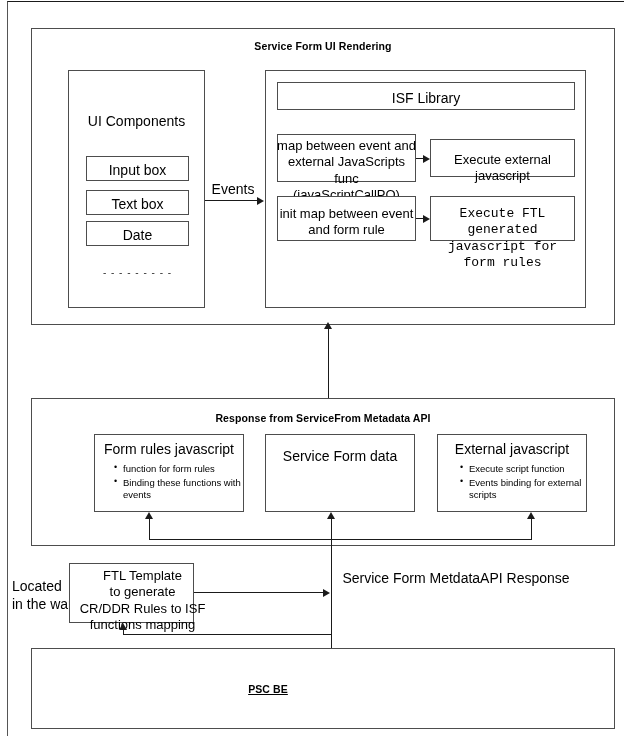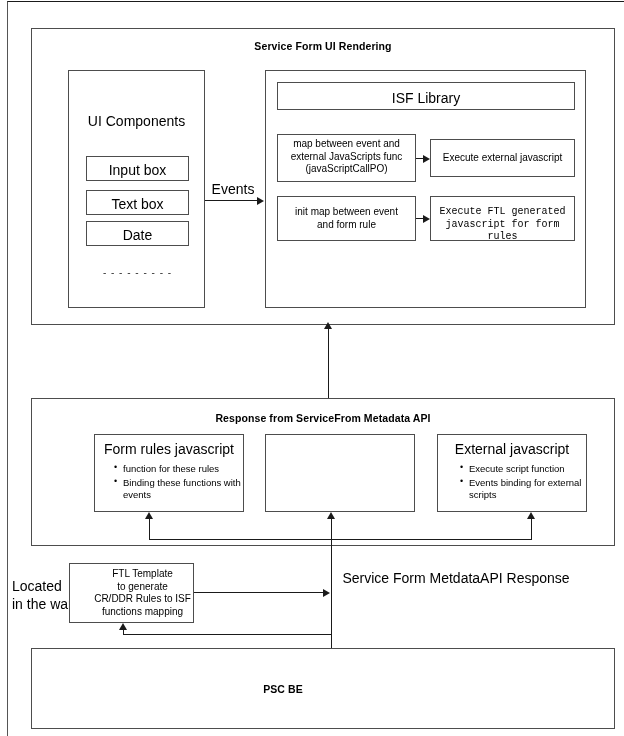--- a/index.html
+++ b/index.html
@@ -44,21 +44,21 @@
   }
   .title{
     font-weight:bold;
     font-size:10.5px;
     letter-spacing:0.1px;
   }
   .lbl{
     font-size:14px;
   }
   .lbl-sm{
-    font-size:10px;
+    font-size:13px;
   }
   .left{text-align:left;}
   
   ul.bul{
     margin:0;
     padding:0 0 0 14px;
     list-style:none;
     font-size:9.5px;
     line-height:1.32;
     text-align:left;
@@ -163,25 +163,26 @@
   <div class="ln lnv" style="left:328px;top:326px;height:72px;"></div>
   <div class="arrow arr-up" style="left:324px;top:322px;"></div>
 
   <div class="box panel" style="left:31px;top:398px;width:584px;height:148px;"></div>
 
   <div class="t title" style="left:31px;top:412px;width:584px;">Response from ServiceFrom Metadata API</div>
 
   <div class="box" style="left:94px;top:434px;width:150px;height:78px;"></div>
   <div class="t lbl" style="left:94px;top:441px;width:150px;">Form rules javascript</div>
   <ul class="bul" style="position:absolute;left:100px;top:463px;width:142px;">
-    <li>function for these rules</li>
+    <li>function for form rules</li>
     <li>Binding these functions with events</li>
   </ul>
 
   <div class="box" style="left:265px;top:434px;width:150px;height:78px;"></div>
+  <div class="t lbl" style="left:265px;top:448px;width:150px;">Service Form data</div>
 
   <div class="box" style="left:437px;top:434px;width:150px;height:78px;"></div>
   <div class="t lbl" style="left:437px;top:441px;width:150px;text-align:center;">External javascript</div>
   <ul class="bul" style="position:absolute;left:446px;top:463px;width:142px;">
     <li>Execute script function</li>
     <li>Events binding for external scripts</li>
   </ul>
 
   <div class="ln lnv" style="left:149px;top:518px;height:22px;"></div>
   <div class="arrow arr-up" style="left:145px;top:512px;"></div>
@@ -206,15 +207,15 @@
   <div class="ln lnh" style="left:194px;top:592px;width:130px;"></div>
   <div class="arrow arr-right" style="left:323px;top:589px;"></div>
 
   <div class="ln lnh" style="left:123px;top:634px;width:209px;"></div>
   <div class="ln lnv" style="left:123px;top:629px;height:6px;"></div>
   <div class="arrow arr-up" style="left:119px;top:623px;"></div>
 
   <div class="t lbl left" style="left:336px;top:570px;width:240px;text-align:center;">Service Form MetdataAPI  Response</div>
 
   <div class="box panel" style="left:31px;top:648px;width:584px;height:81px;"></div>
-  <div class="t title" style="left:31px;top:683px;width:504px;">PSC BE</div>
+  <div class="t title" style="left:16px;top:683px;width:504px;text-decoration:underline;">PSC BE</div>
 
 </div>
 
 </body></html>

